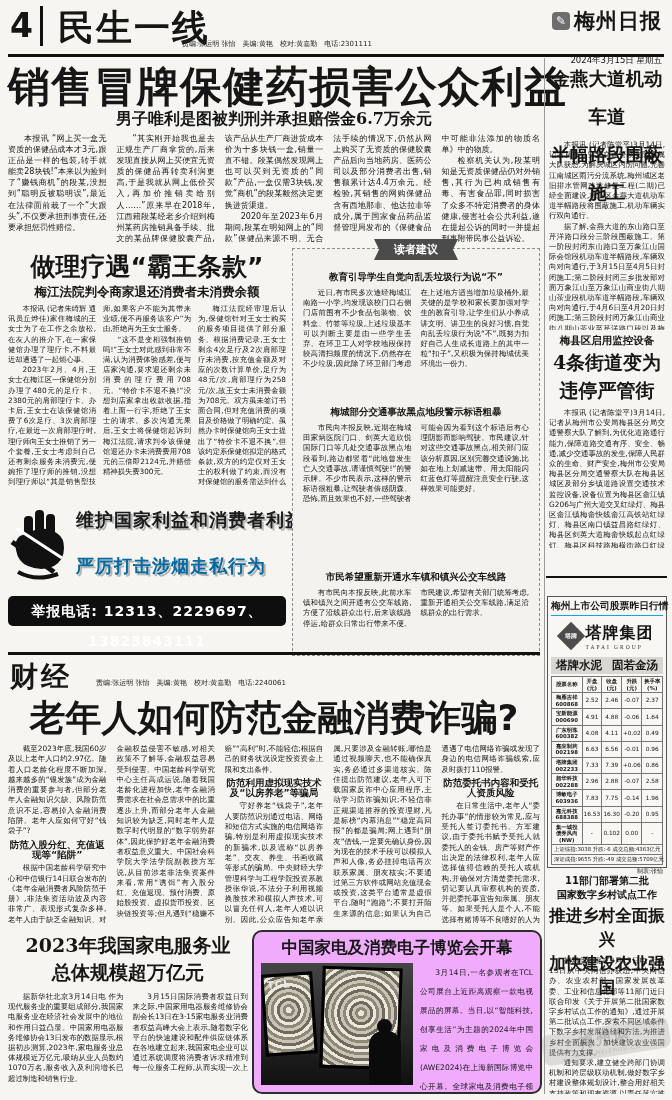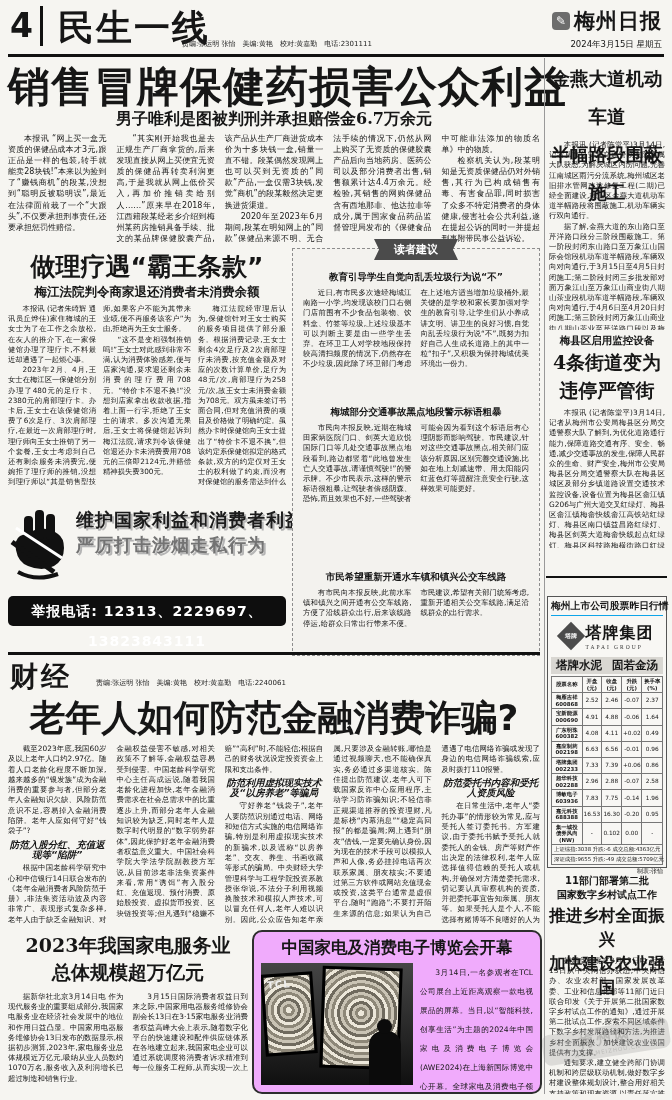--- a/index.html
+++ b/index.html
@@ -15,21 +15,21 @@
   #pageno { float:left; font-size:33px; font-weight:900; line-height:40px;
             border-right:3px solid #111; padding:0 7px 0 0; }
   #sectitle { float:left; font-size:36px; font-weight:900; letter-spacing:2px;
               line-height:44px; margin-left:15px; }
   #mh-credits { position:absolute; left:172px; bottom:3px; font-size:7px; color:#222; white-space:nowrap; }
   #mh-right { position:absolute; right:0; top:1px; text-align:right; }
   #mh-logo-row { display:flex; align-items:center; justify-content:flex-end; gap:4px; }
   #mh-icon { width:18px; height:18px; background:#6d6d6d; border-radius:4px; color:#fff;
              font-size:12px; line-height:18px; text-align:center; }
   #mh-paper { font-size:21px; font-weight:800; letter-spacing:1px; font-family:"DejaVu Serif",serif; }
-  #mh-date { font-size:8.5px; margin-top:4px; color:#111; }
+  #mh-date { font-size:8.5px; margin-top:20px; color:#111; }
   #mh-rule { left:8px; right:8px; top:54px; border-top:3px solid #111; }
 
   
   #lead-hl { left:8px; top:59px; width:532px; text-align:center; font-size:42px;
              font-weight:900; letter-spacing:1px; white-space:nowrap; }
   #lead-sub { left:8px; top:109px; width:532px; text-align:center; font-size:16px;
               font-weight:700; font-family:"DejaVu Serif",serif; }
   #lead-body { left:8px; top:133px; width:532px; height:111px; overflow:hidden;
                column-count:5; column-gap:10px; font-size:8px; line-height:11.1px; }
 
@@ -38,21 +38,21 @@
   #th-sub { left:8px; top:284px; width:278px; text-align:center; font-size:12.5px;
             font-weight:700; font-family:"DejaVu Serif",serif; }
   #th-body { left:8px; top:304px; width:278px; height:184px; overflow:hidden;
              column-count:3; column-gap:7px; font-size:7.3px; line-height:10.2px; }
 
   
   #banner { left:8px; top:494px; width:278px; height:148px; }
   #fist { position:absolute; left:2px; top:8px; width:60px; height:88px; }
   .bn-line { position:absolute; left:68px; font-weight:900; font-size:18px; letter-spacing:1px;
              color:#1c1c1c; text-shadow:2px 2px 0 #b5b5b5; white-space:nowrap; }
-  #bn1 { top:14px; } #bn2 { top:39px; color:#737373; }
+  #bn1 { top:14px; } #bn2 { top:60px; color:#0369a1; }
   #bn-bar { position:absolute; left:0; right:0; top:102px; height:30px; background:#0e0e0e;
             border-radius:5px; color:#fff; font-weight:900; font-size:14px;
             line-height:30px; text-align:center; letter-spacing:1px; }
 
   
   #rbox { left:292px; top:248px; width:248px; height:408px; border:1px dashed #8d8d8d;
           background:#f3f2ee; padding:16px 10px 6px; }
   #rbox-ribbon { position:absolute; top:-10px; left:50%; transform:translateX(-50%);
                  background:#4b4b4b; color:#fff; font-size:11px; font-weight:800;
                  padding:3px 20px; white-space:nowrap;
@@ -109,21 +109,21 @@
   #stamp .s2 { font-size:5.5px; letter-spacing:1px; }
 
   
   #fin-rule { left:8px; width:532px; top:652px; border-top:3px solid #111; }
   #fin-sec { left:10px; top:658px; font-size:28px; font-weight:900; letter-spacing:3px; }
   #fin-credits { left:96px; top:678px; font-size:7px; color:#222; white-space:nowrap; }
   #fin-hl { left:8px; top:694px; width:532px; text-align:center; font-size:36px;
             font-weight:900; white-space:nowrap; }
   #fin-body { left:8px; top:744px; width:532px; height:182px; overflow:hidden;
               column-count:5; column-gap:10px; font-size:7.4px; line-height:10.3px; }
-  .fin-h4 { font-size:9.5px; font-weight:800; text-align:center; margin:3px 0;font-style:italic; }
+  .fin-h4 { font-size:9.5px; font-weight:800; text-align:center; margin:3px 0; }
 
   
   #ap-hl { left:8px; top:932px; width:240px; text-align:center; font-size:19px; font-weight:900;
            line-height:27px; font-family:"DejaVu Serif",serif; }
   #ap-body { left:8px; top:992px; width:240px; height:102px; overflow:hidden;
              column-count:2; column-gap:9px; font-size:7.4px; line-height:10.2px; }
 
   
   #expo { left:252px; top:930px; width:290px; height:164px; border:2px solid #2d2d2d;
           border-radius:10px; background:#f0abfc; padding:5px 7px; }

